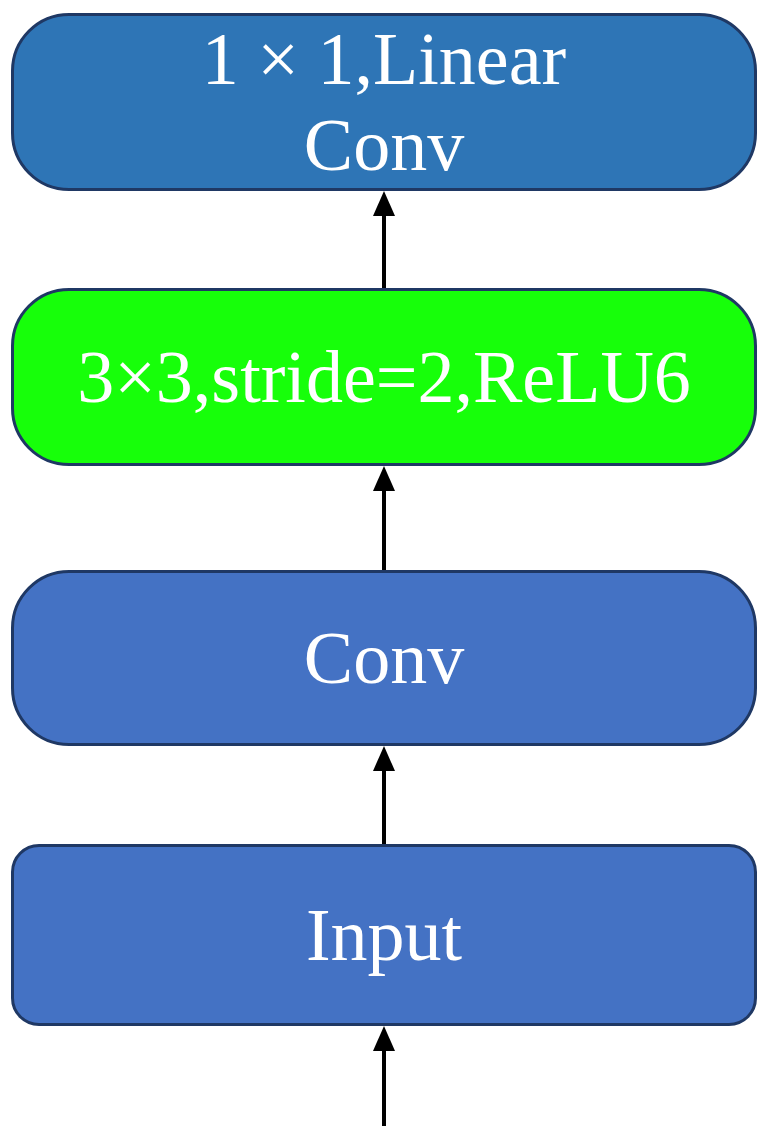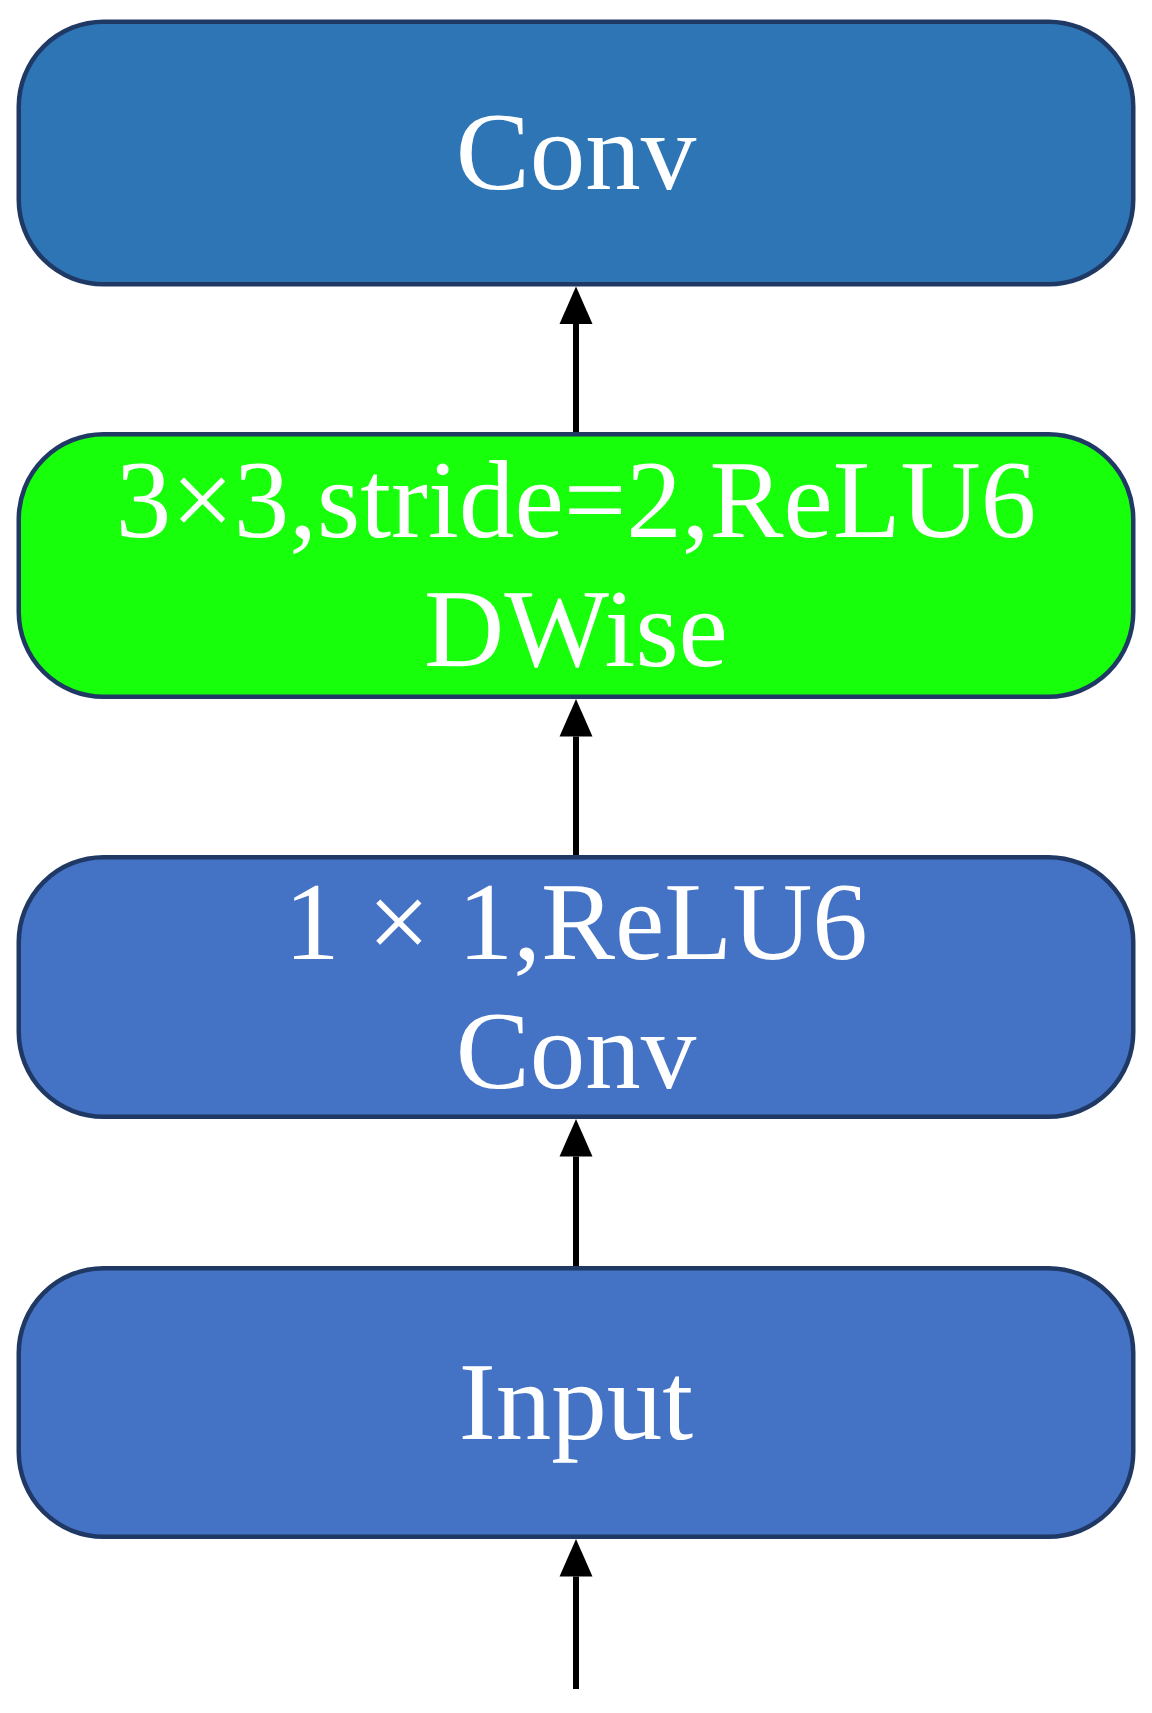--- a/index.html
+++ b/index.html
@@ -28,21 +28,21 @@
     justify-content: center;
     text-align: center;
     color: #ffffff;
     font-size: 74px;
     line-height: 86px;
     white-space: nowrap;
   }
   .node-linear { height: 178px; background: #2E75B6; }
   .node-dwise  { height: 178px; background: #17FF0A; text-align: right; }
   .node-relu   { height: 176px; background: #4472C4; }
-  .node-input  { height: 182px; background: #4472C4; }
+  .node-input  { height: 182px; background: #4472C4; border-radius: 28px; }
   .arrow {
     display: flex;
     flex-direction: column;
     align-items: center;
     width: 40px;
     margin: 0 auto;
   }
   .arrow-gap-1 { height: 97px; }
   .arrow-gap-2 { height: 104px; }
   .arrow-gap-3 { height: 98px; }
@@ -63,40 +63,39 @@
   .node-line { display: block; }
 </style>
 </head>
 <body>
 
 <div class="canvas">
 
   <div class="spacer-top"></div>
 
   <div class="node node-linear">
+    <span class="node-line">1 × 1,Linear</span>
     <span class="node-line">Conv</span>
   </div>
 
   <div class="arrow arrow-gap-1">
     <span class="arrow-head"></span>
     <span class="arrow-shaft"></span>
   </div>
 
   <div class="node node-dwise">
     <span class="node-line">3×3,stride=2,ReLU6</span>
-    <span class="node-line">DWise</span>
   </div>
 
   <div class="arrow arrow-gap-2">
     <span class="arrow-head"></span>
     <span class="arrow-shaft"></span>
   </div>
 
   <div class="node node-relu">
-    <span class="node-line">1 × 1,ReLU6</span>
     <span class="node-line">Conv</span>
   </div>
 
   <div class="arrow arrow-gap-3">
     <span class="arrow-head"></span>
     <span class="arrow-shaft"></span>
   </div>
 
   <div class="node node-input">
     <span class="node-line">Input</span>

